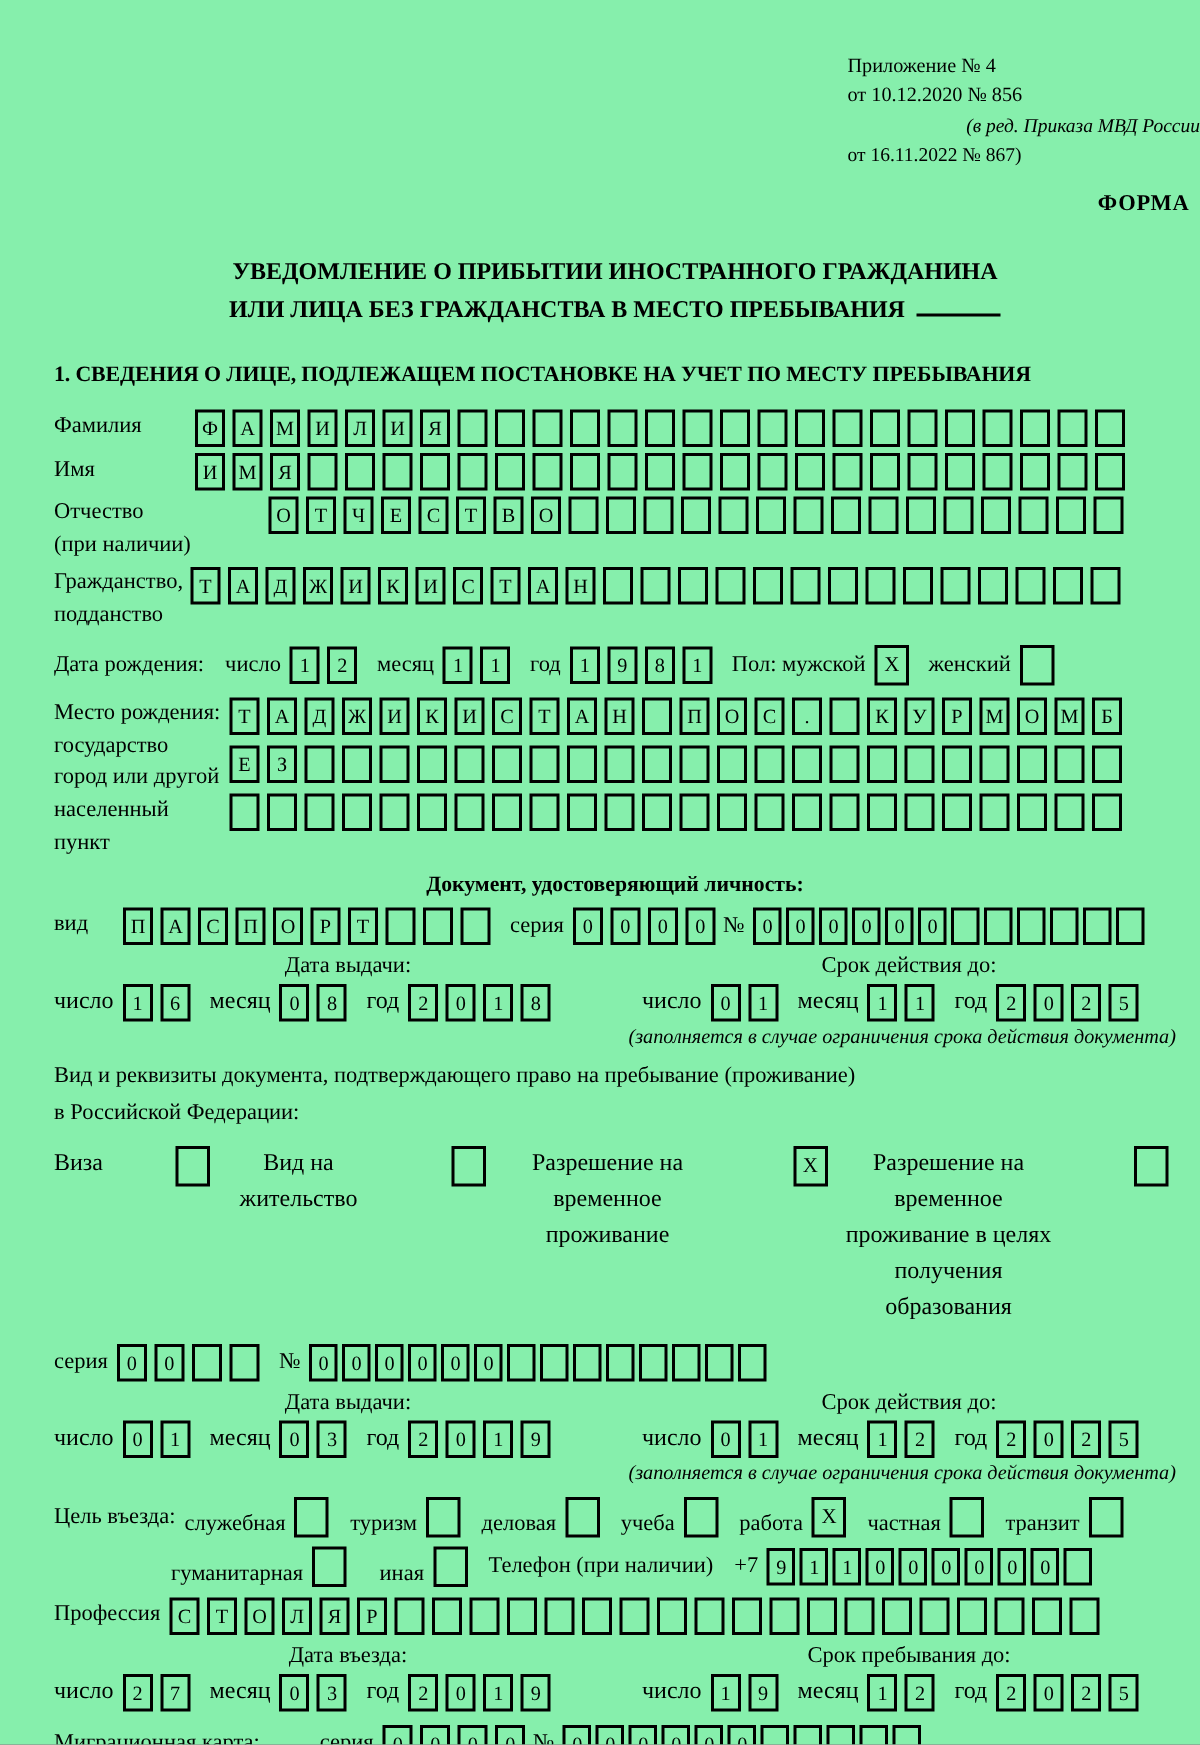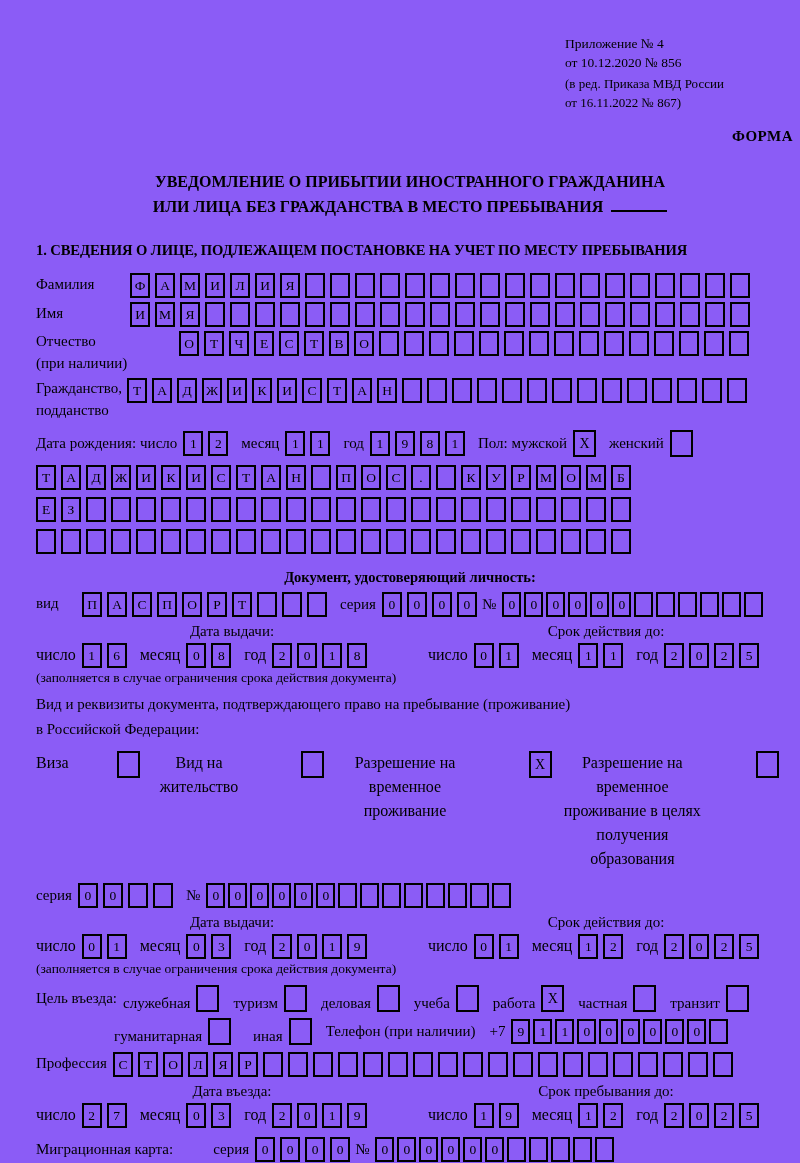--- a/index.html
+++ b/index.html
@@ -1,17 +1,17 @@
 <!DOCTYPE html>
 <html><head>
 <meta charset="utf-8">
 <style>
   html,body{margin:0;padding:0;background:#888;}
   .page{
-    width:800px;height:1163px;background:#8b5cf6;color:#000;
+    width:800px;height:1163px;background:#86efac;color:#000;
     font-family:"Liberation Serif","DejaVu Serif",serif;
     box-sizing:border-box;padding:34px 16px 10px 36px;
     overflow:hidden;position:relative;
   }
   
   .appendix{margin-left:529px;width:235px;font-size:13.5px;line-height:1.42;}
   .appendix .note{font-size:13px;margin-top:3px;}
   .form-label{margin-left:529px;width:228px;text-align:right;font-weight:bold;font-size:15px;margin-top:16px;letter-spacing:.5px;}
   
   .title{margin-top:25px;text-align:center;font-weight:bold;font-size:16px;line-height:1.55;}
@@ -34,21 +34,21 @@
   .w101{width:101px;} .w77{width:77px;} .w46{width:46px;}
   .stack{display:flex;flex-direction:column;}
   .stack .crow{margin-bottom:7px;}
   .gap8{margin-left:8px;} .gap20{}
   .center-bold{font-weight:bold;text-align:center;font-size:14.5px;margin:8px 0 6px 0;}
   
   .dates-pair{display:flex;margin-top:6px;}
   .dcol1{flex:0 0 392px;} .dcol2{flex:1 1 auto;}
   .dhead{text-align:center;font-size:15px;margin-bottom:3px;}
   .dgroup{display:flex;align-items:center;}
-  .note{font-size:13.5px;margin-top:2px;}
+  .note{font-size:13.5px;text-align:right;margin-top:2px;font-style:italic;}
   .pair{display:inline-flex;align-items:flex-end;margin-right:9px;}
   .perm-row{display:flex;align-items:flex-start;margin-top:8px;}
   .perm{display:flex;align-items:flex-start;gap:40px;}
   .perm-label{text-align:center;line-height:1.5;margin-right:8px;}
   .plain-line{font-size:15px;line-height:1.7;}
 </style>
 </head>
 <body>
 
 <div class="page">
@@ -192,21 +192,21 @@
         <span class="cell"></span>
         <span class="cell"></span>
         <span class="cell"></span>
         <span class="cell"></span>
         <span class="cell"></span>
         <span class="cell"></span>
       </span>
   </div>
 
   <div class="row" style="margin-top:8px;">
-    <span class="lb" style="margin-right:4px;">Дата рождения:</span>
+    <span class="lb" style="margin-right:14px;">Дата рождения:</span>
     <span class="lb">число</span>
     <span class="cells">
         <span class="cell">1</span>
         <span class="cell">2</span>
       </span>
     <span class="lb gap8">месяц</span>
     <span class="cells">
         <span class="cell">1</span>
         <span class="cell">1</span>
       </span>
@@ -221,20 +221,26 @@
     <span class="cells cb">
         <span class="cell">X</span>
       </span>
     <span class="lb gap8">женский</span>
     <span class="cells cb">
         <span class="cell"></span>
       </span>
   </div>
 
   <div class="row top" style="margin-top:8px;">
+    <span class="lbcol w117">
+      <span>Место рождения:</span><br>
+      <span>государство</span><br>
+      <span>город или другой</span><br>
+      <span>населенный пункт</span>
+    </span>
     <span class="stack">
       <span class="cells crow">
           <span class="cell">Т</span>
           <span class="cell">А</span>
           <span class="cell">Д</span>
           <span class="cell">Ж</span>
           <span class="cell">И</span>
           <span class="cell">К</span>
           <span class="cell">И</span>
           <span class="cell">С</span>

